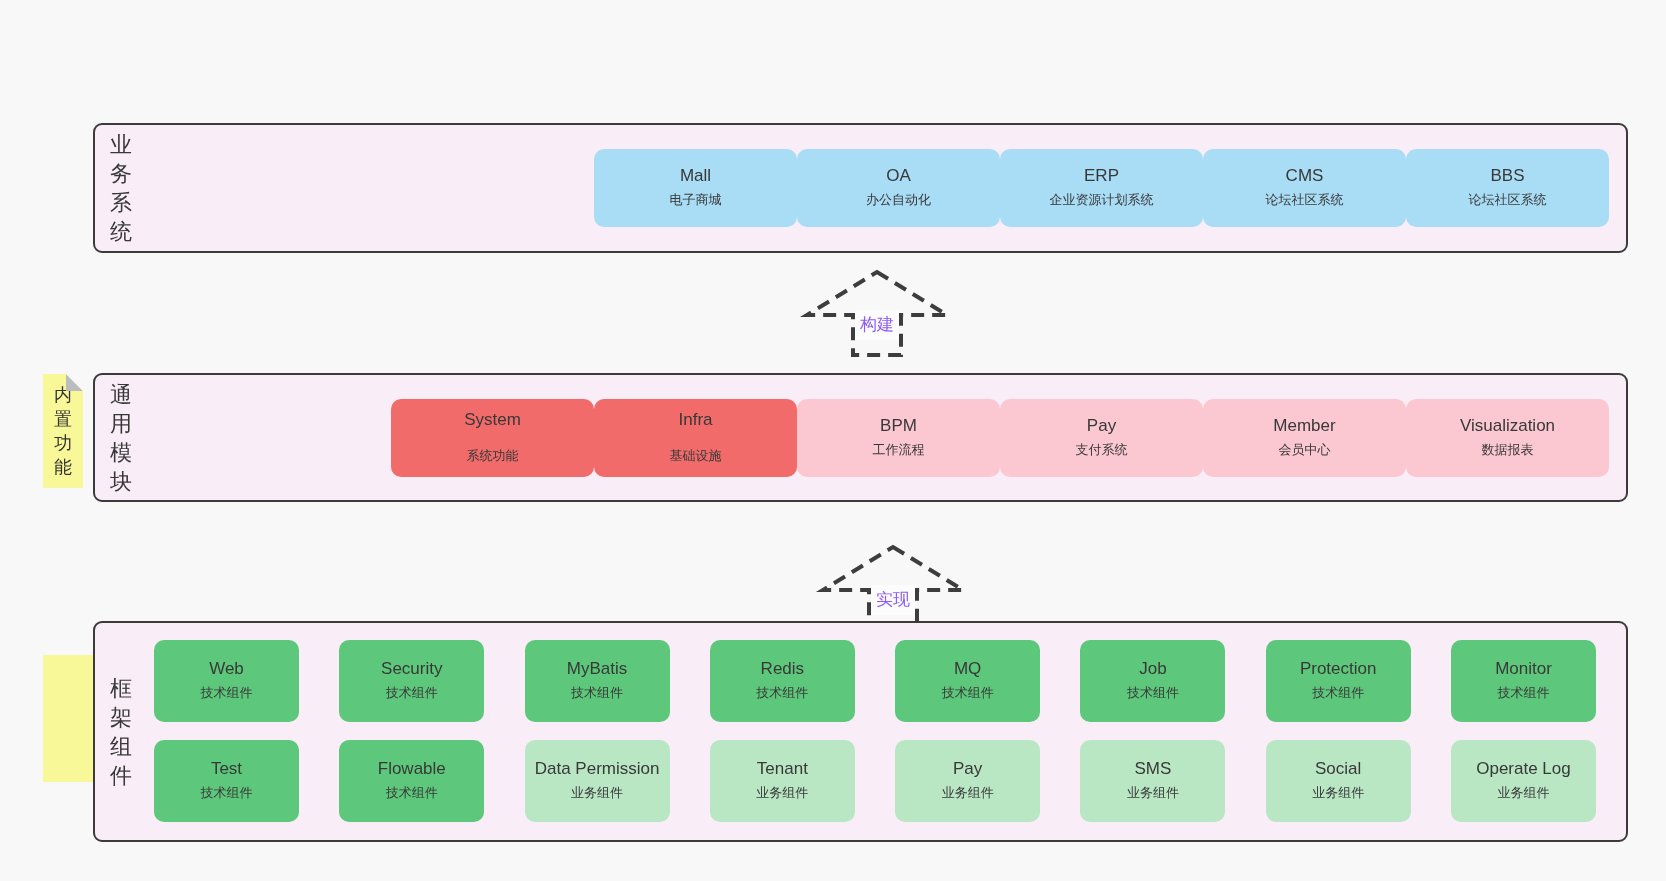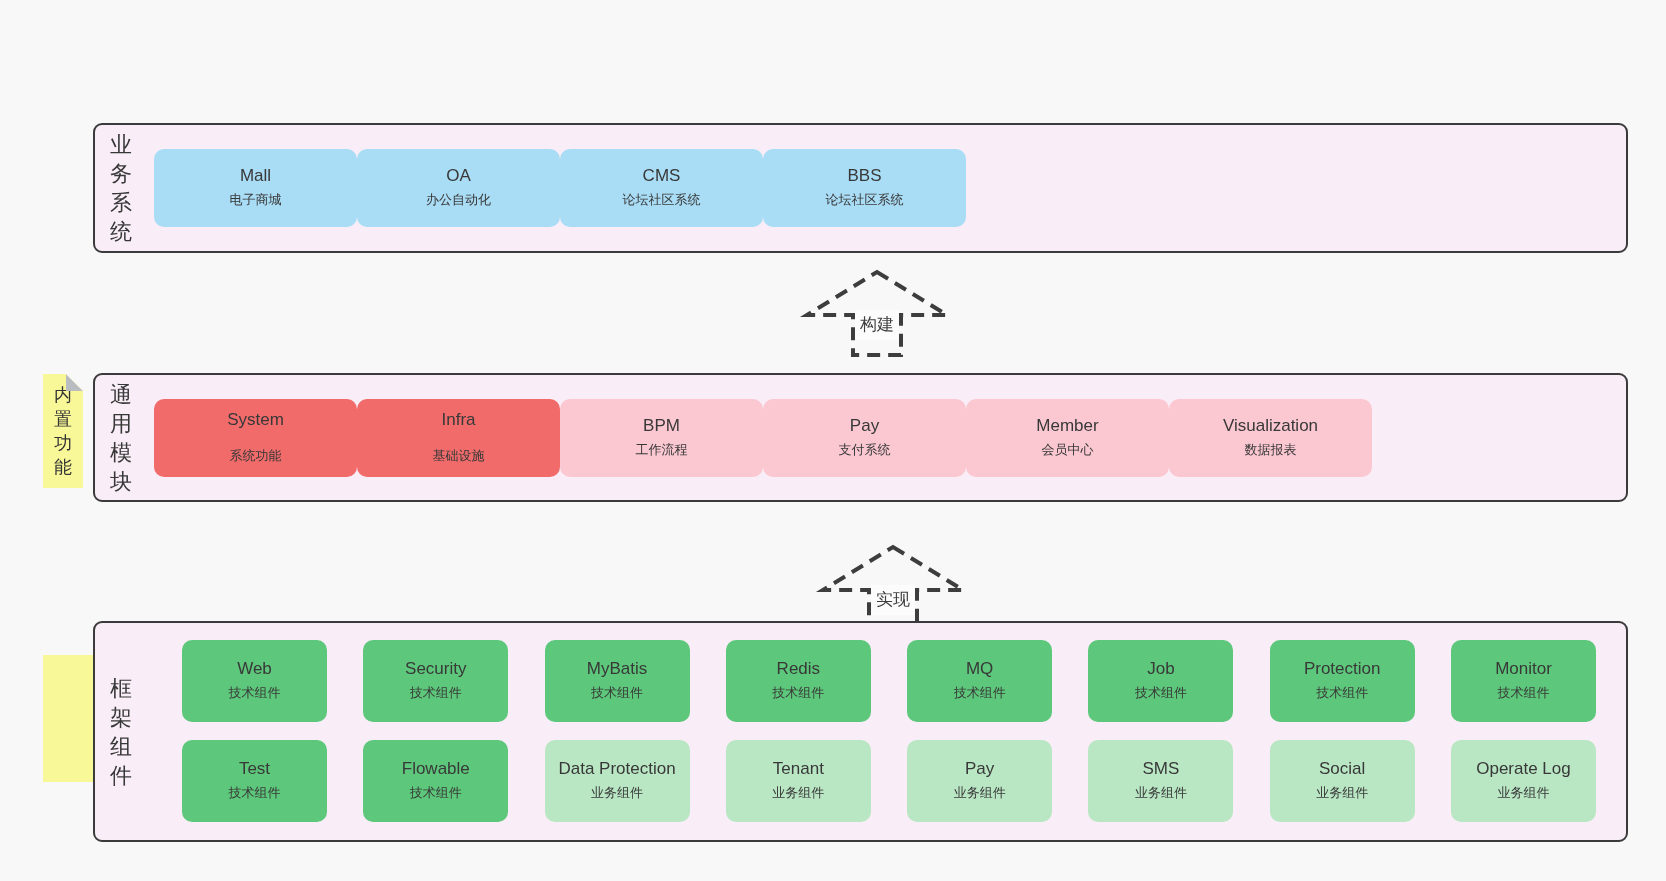--- a/index.html
+++ b/index.html
@@ -16,27 +16,27 @@
     border:2px solid var(--panel-border,#3b3b3b);
     border-radius:9px;
   }
   .vlabel{
     position:absolute;left:13px;top:50%;transform:translateY(-50%);
     width:26px;font-size:22px;line-height:29px;font-weight:400;
     text-align:center;word-break:break-all;line-break:anywhere;
   }
   
   .row6{
-    position:absolute;inset:0;display:flex;justify-content:flex-start;
+    position:absolute;inset:0;display:flex;justify-content:flex-end;
     align-items:center;padding:0 17px 0 59px;
   }
   .row6 .box{width:203px;height:78px;}
   .rows{
     position:absolute;inset:0;display:flex;flex-direction:column;
-    justify-content:space-between;padding:17px 30px 18px 59px;margin-left:28px;
+    justify-content:space-between;padding:17px 30px 18px 59px;
   }
   .row8{display:flex;justify-content:space-between;height:82px;}
   .row8 .box{width:145px;height:82px;}
   .box{
     box-sizing:border-box;border-radius:10px;
     display:flex;flex-direction:column;align-items:center;justify-content:center;
     text-align:center;padding:2px 8px;
   }
   .box .bn{font-size:17px;line-height:24px;}
   .box .bd{font-size:13px;line-height:24px;}
@@ -44,21 +44,21 @@
   .red{background:var(--box-red,#f16b6b);gap:12px;}
   .pink{background:var(--box-pink,#fbc8d2);}
   .green{background:var(--box-green,#5dc87b);}
   .green-light{background:var(--box-green-light,#b9e7c4);}
   
   .arrow{position:absolute;width:150px;height:88px;}
   .arrow svg{position:absolute;inset:0;overflow:visible;}
   .arrow-label{
     position:absolute;left:50%;top:41px;transform:translateX(-50%);
     background:#fcfcfc;padding:4px 5px;font-size:17px;line-height:22px;
-    white-space:nowrap;color:#404040;
+    white-space:nowrap;color:#8b5cf6;
   }
   
   .sticky{
     position:absolute;width:40px;background:var(--sticky-yellow,#f9f898);
     clip-path:polygon(0 0,calc(100% - 17px) 0,100% 17px,100% 100%,0 100%);
     display:flex;align-items:center;justify-content:center;z-index:0;
   }
   .sticky-fold{
     position:absolute;top:0;right:0;width:17px;height:17px;
     background:var(--fold-gray,#b9bcc0);
@@ -79,20 +79,24 @@
   <section class="panel" style="top:123px;height:130px;">
     <div class="vlabel">业务系统</div>
     <div class="row6">
       <div class="box blue">
         <span class="bn">Mall</span>
         <span class="bd">电子商城</span>
       </div>
       <div class="box blue">
         <span class="bn">OA</span>
         <span class="bd">办公自动化</span>
+      </div>
+      <div class="box blue">
+        <span class="bn">ERP</span>
+        <span class="bd">企业资源计划系统</span>
       </div>
       <div class="box blue">
         <span class="bn">CMS</span>
         <span class="bd">论坛社区系统</span>
       </div>
       <div class="box blue">
         <span class="bn">BBS</span>
         <span class="bd">论坛社区系统</span>
       </div>
     </div>
@@ -192,21 +196,21 @@
       <div class="row8">
         <div class="box green">
           <span class="bn">Test</span>
           <span class="bd">技术组件</span>
         </div>
         <div class="box green">
           <span class="bn">Flowable</span>
           <span class="bd">技术组件</span>
         </div>
         <div class="box green-light">
-          <span class="bn">Data Protection</span>
+          <span class="bn">Data Permission</span>
           <span class="bd">业务组件</span>
         </div>
         <div class="box green-light">
           <span class="bn">Tenant</span>
           <span class="bd">业务组件</span>
         </div>
         <div class="box green-light">
           <span class="bn">Pay</span>
           <span class="bd">业务组件</span>
         </div>

